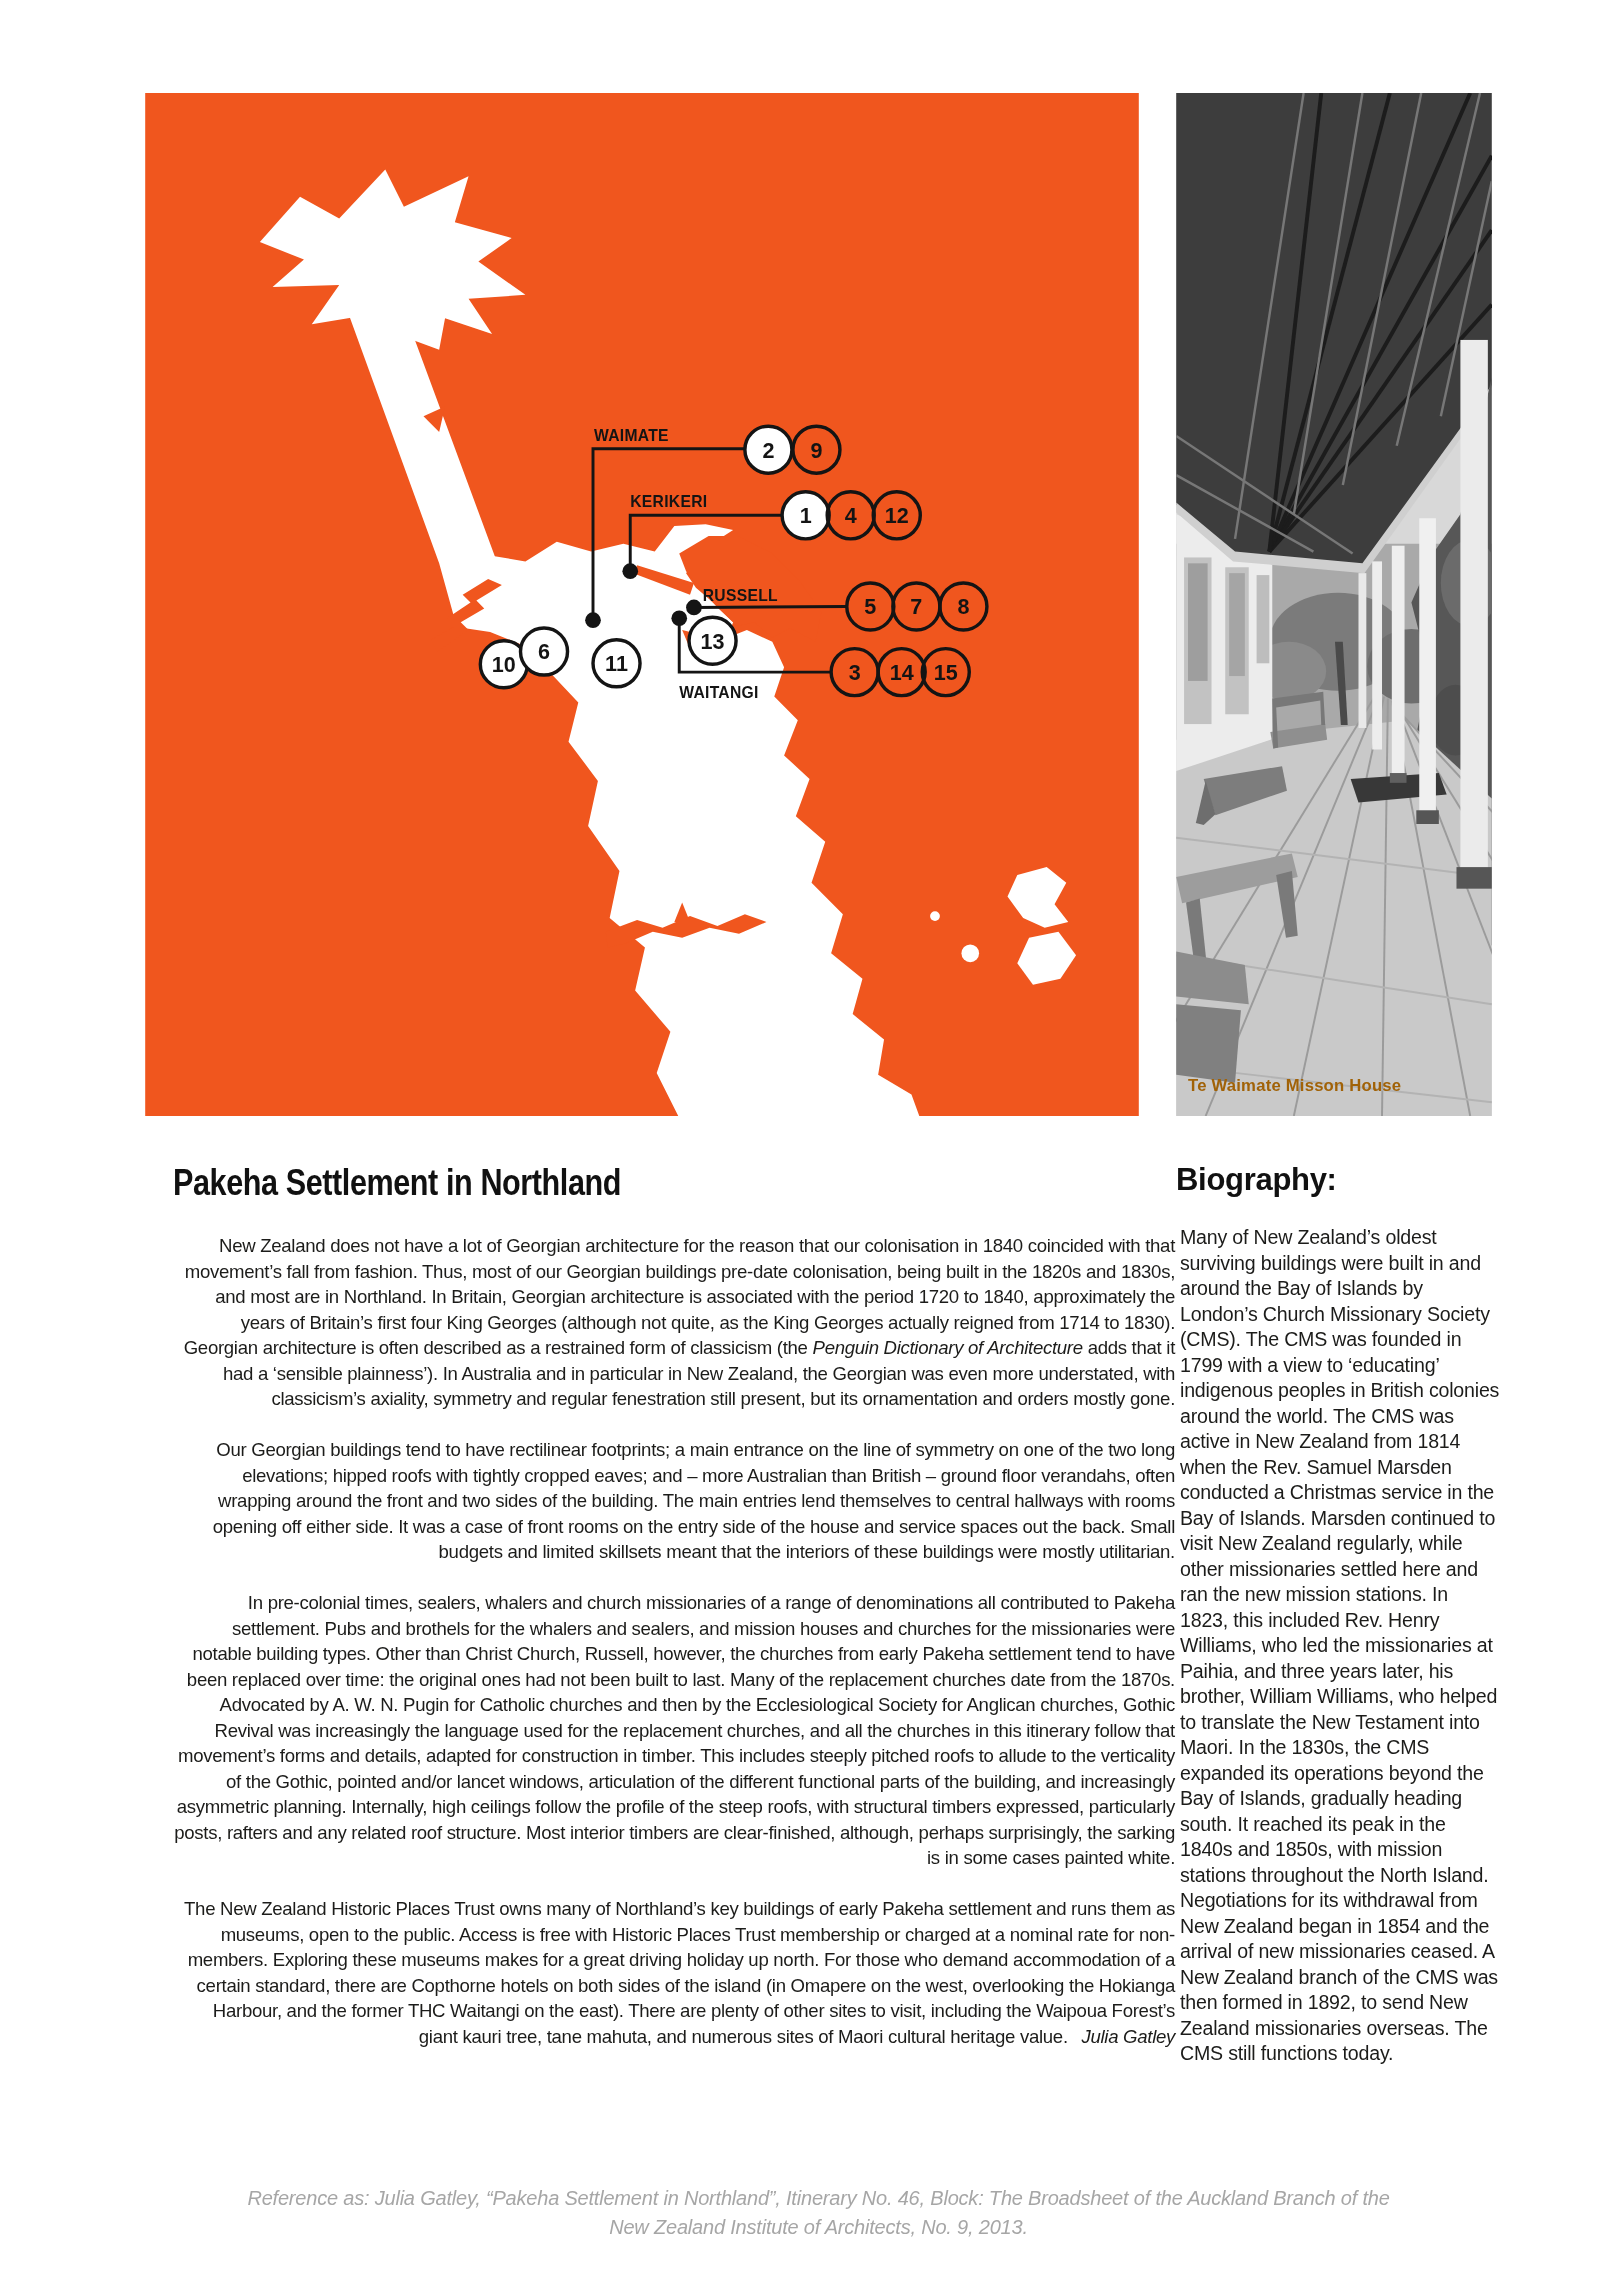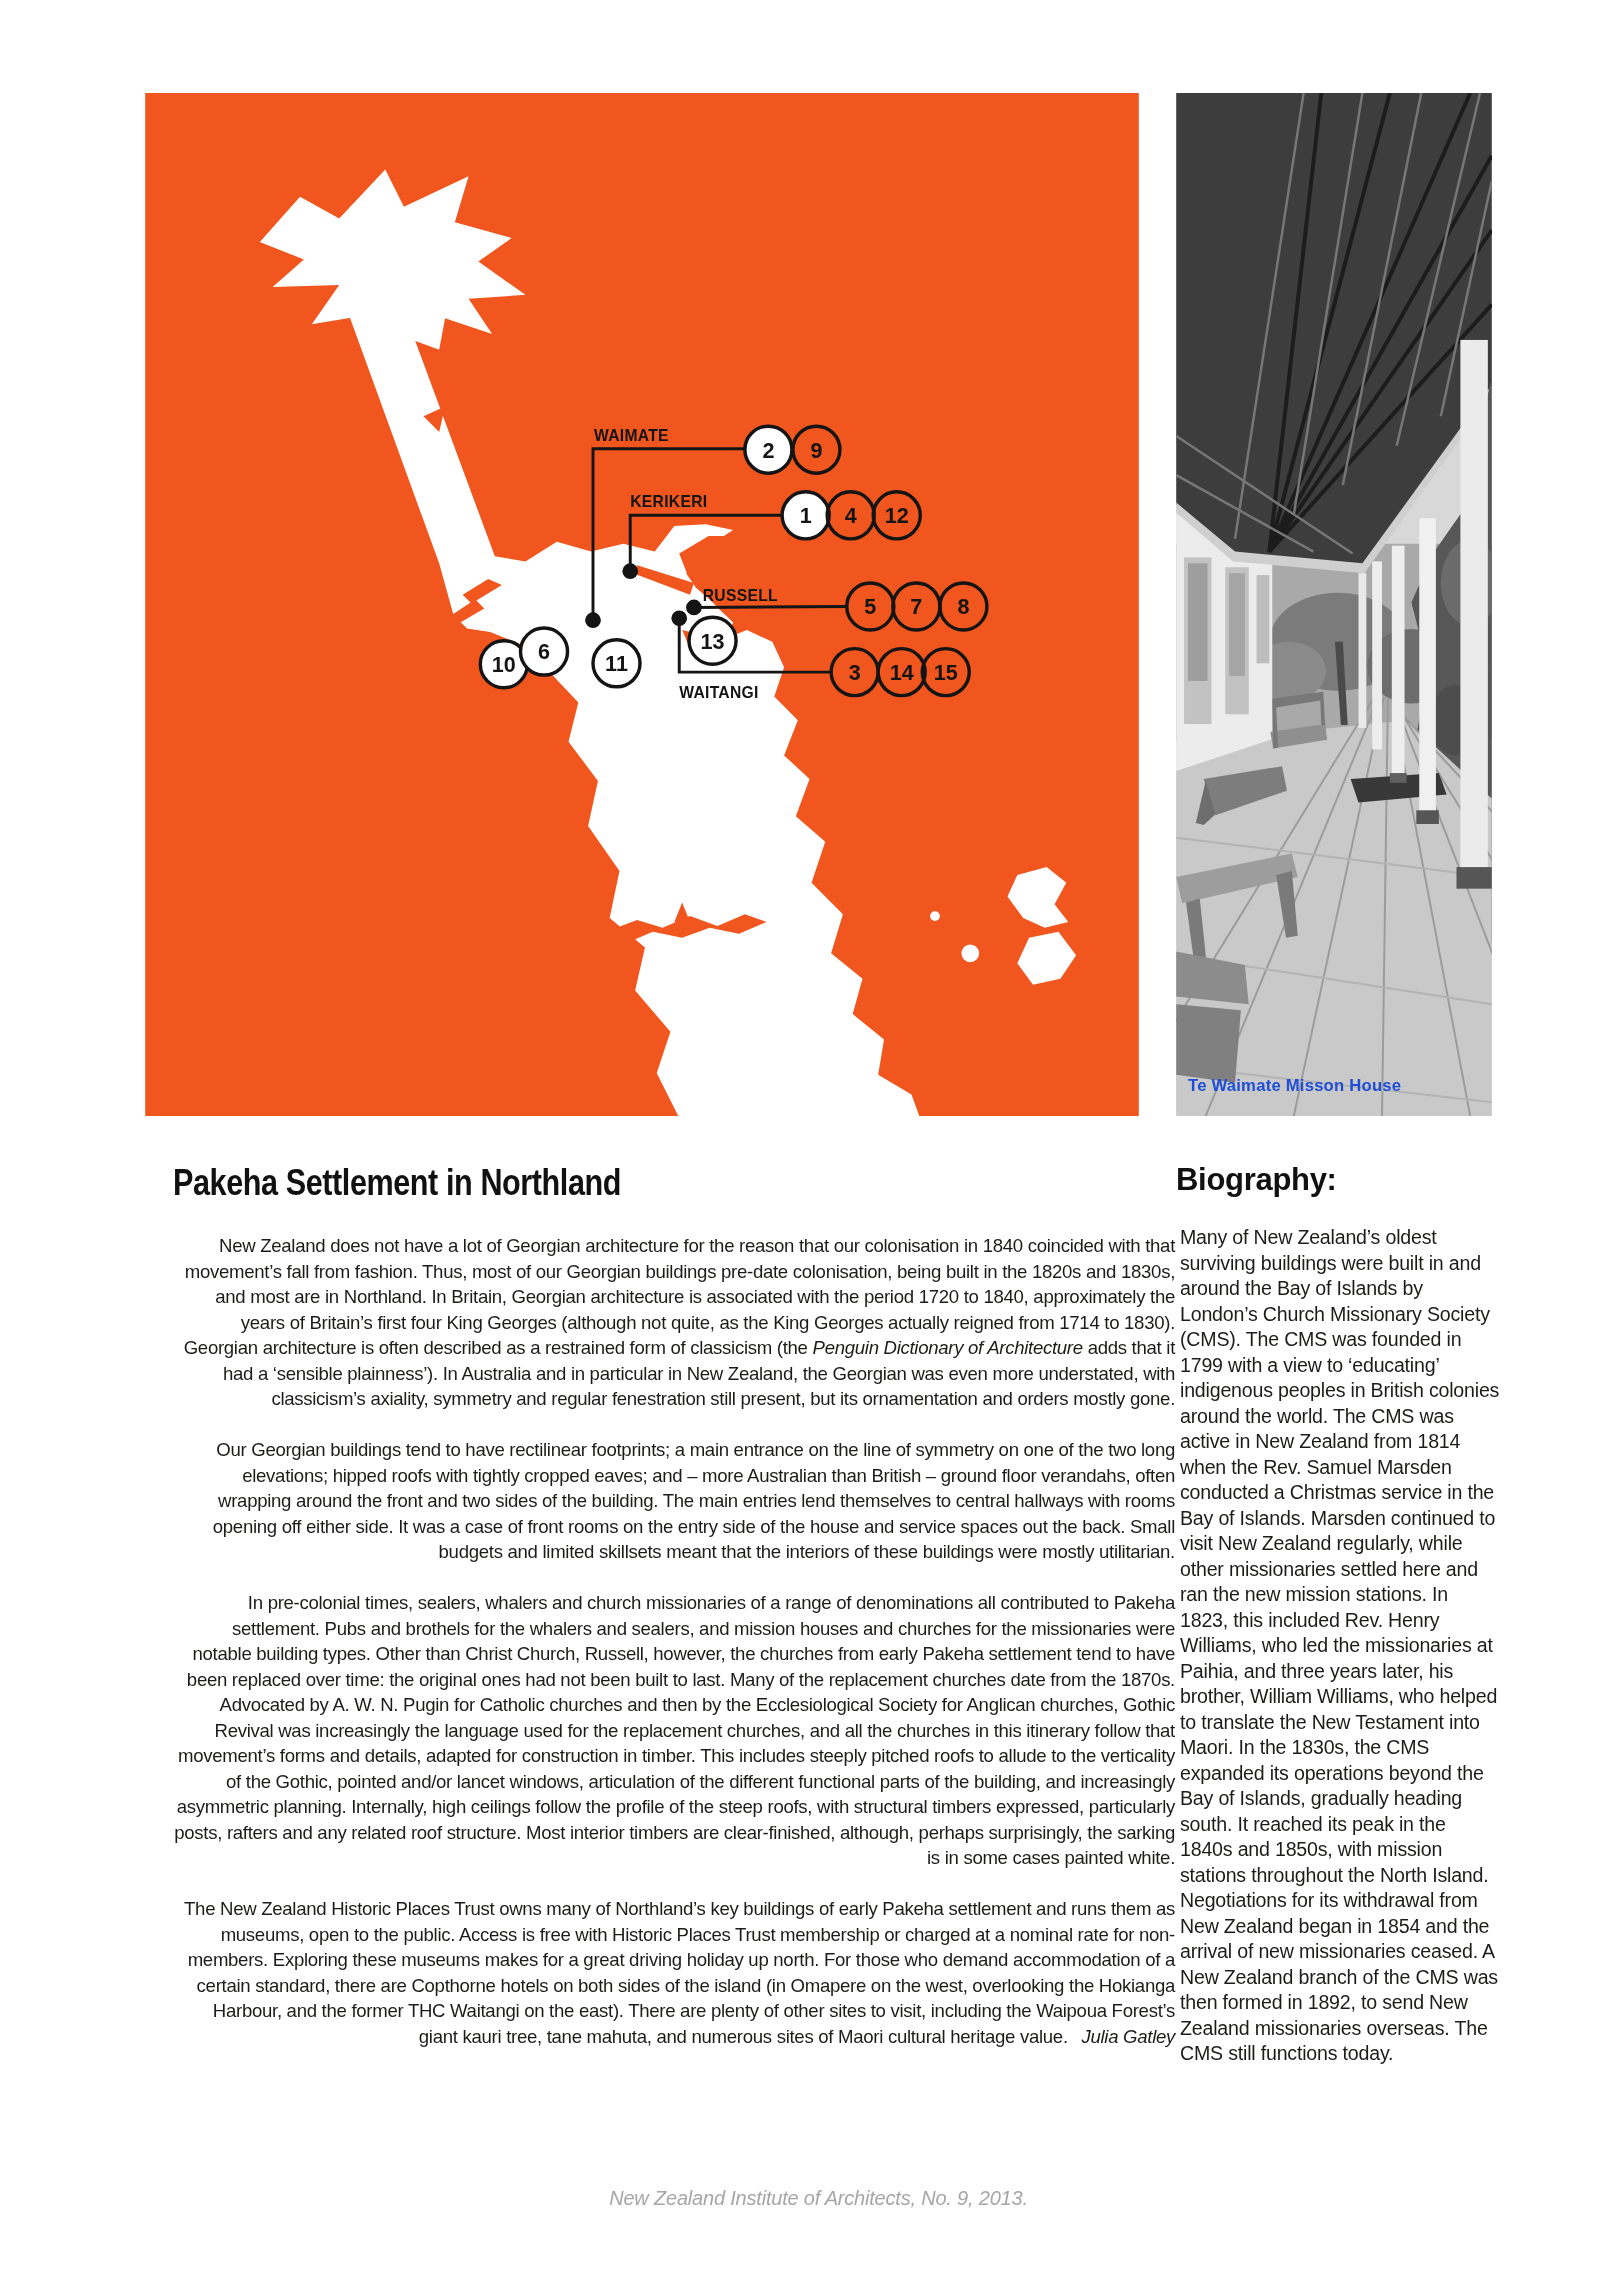--- a/index.html
+++ b/index.html
@@ -10,21 +10,21 @@
     position:absolute;left:145px;top:93px;height:46px;line-height:46px;
     background:#ffffff;color:#f0561e;font-size:41px;font-weight:bold;
     padding:0 17.6px 0 0;margin:0;white-space:nowrap;
     transform:scaleX(.88);transform-origin:left center;letter-spacing:-1px;
   }
 
   .map-wrap{position:absolute;left:145px;top:93px;width:994px;height:1023px;}
   .photo-wrap{position:absolute;left:1176px;top:93px;width:316px;height:1023px;}
   .photo-caption{
     position:absolute;left:1188px;top:1076px;font-size:16.7px;font-weight:bold;
-    color:#1d4ed8;letter-spacing:0.2px;
+    color:#a16207;letter-spacing:0.2px;
   }
 
   .article{position:absolute;left:145px;top:1162px;width:1002px;margin-left:28px;}
   .article h2{
     margin:0 0 29px 0;font-size:36px;font-weight:bold;color:#111;
     transform:scaleX(.85);transform-origin:left center;white-space:nowrap;letter-spacing:-0.5px;
   }
   .article p{margin:0 0 25.5px 0;font-size:18.6px;line-height:25.5px;letter-spacing:-0.3px;text-align:right;}
   .article .sig{font-style:italic;padding-left:13.7px;}
 
@@ -252,17 +252,18 @@
     <p>In pre-colonial times, sealers, whalers and church missionaries of a range of denominations all contributed to Pakeha settlement. Pubs and brothels for the whalers and sealers, and mission houses and churches for the missionaries were notable building types. Other than Christ Church, Russell, however, the churches from early Pakeha settlement tend to have been replaced over time: the original ones had not been built to last. Many of the replacement churches date from the 1870s. Advocated by A. W. N. Pugin for Catholic churches and then by the Ecclesiological Society for Anglican churches, Gothic Revival was increasingly the language used for the replacement churches, and all the churches in this itinerary follow that movement’s forms and details, adapted for construction in timber. This includes steeply pitched roofs to allude to the verticality of the Gothic, pointed and/or lancet windows, articulation of the different functional parts of the building, and increasingly asymmetric planning. Internally, high ceilings follow the profile of the steep roofs, with structural timbers expressed, particularly posts, rafters and any related roof structure. Most interior timbers are clear-finished, although, perhaps surprisingly, the sarking is in some cases painted white.</p>
     <p><span>The New Zealand Historic Places Trust owns many of Northland’s key buildings of early Pakeha settlement and runs them as museums, open to the public. Access is free with Historic Places Trust membership or charged at a nominal rate for non-members. Exploring these museums makes for a great driving holiday up north. For those who demand accommodation of a certain standard, there are Copthorne hotels on both sides of the island (in Omapere on the west, overlooking the Hokianga Harbour, and the former THC Waitangi on the east). There are plenty of other sites to visit, including the Waipoua Forest’s giant kauri tree, tane mahuta, and numerous sites of Maori cultural heritage value.</span><span class="sig">Julia Gatley</span></p>
   </div>
 
   <div class="bio">
     <h3>Biography:</h3>
     <p>Many of New Zealand’s oldest surviving buildings were built in and around the Bay of Islands by London’s Church Missionary Society (CMS). The CMS was founded in 1799 with a view to ‘educating’ indigenous peoples in British colonies around the world. The CMS was active in New Zealand from 1814 when the Rev. Samuel Marsden conducted a Christmas service in the Bay of Islands. Marsden continued to visit New Zealand regularly, while other missionaries settled here and ran the new mission stations. In 1823, this included Rev. Henry Williams, who led the missionaries at Paihia, and three years later, his brother, William Williams, who helped to translate the New Testament into Maori. In the 1830s, the CMS expanded its operations beyond the Bay of Islands, gradually heading south. It reached its peak in the 1840s and 1850s, with mission stations throughout the North Island. Negotiations for its withdrawal from New Zealand began in 1854 and the arrival of new missionaries ceased. A New Zealand branch of the CMS was then formed in 1892, to send New Zealand missionaries overseas. The CMS still functions today.</p>
   </div>
 
   <div class="footer">
+    <div>Reference as: Julia Gatley, “Pakeha Settlement in Northland”, Itinerary No. 46, Block: The Broadsheet of the Auckland Branch of the</div>
     <div>New Zealand Institute of Architects, No. 9, 2013.</div>
   </div>
 
 </div>
 
 
 </body></html>

